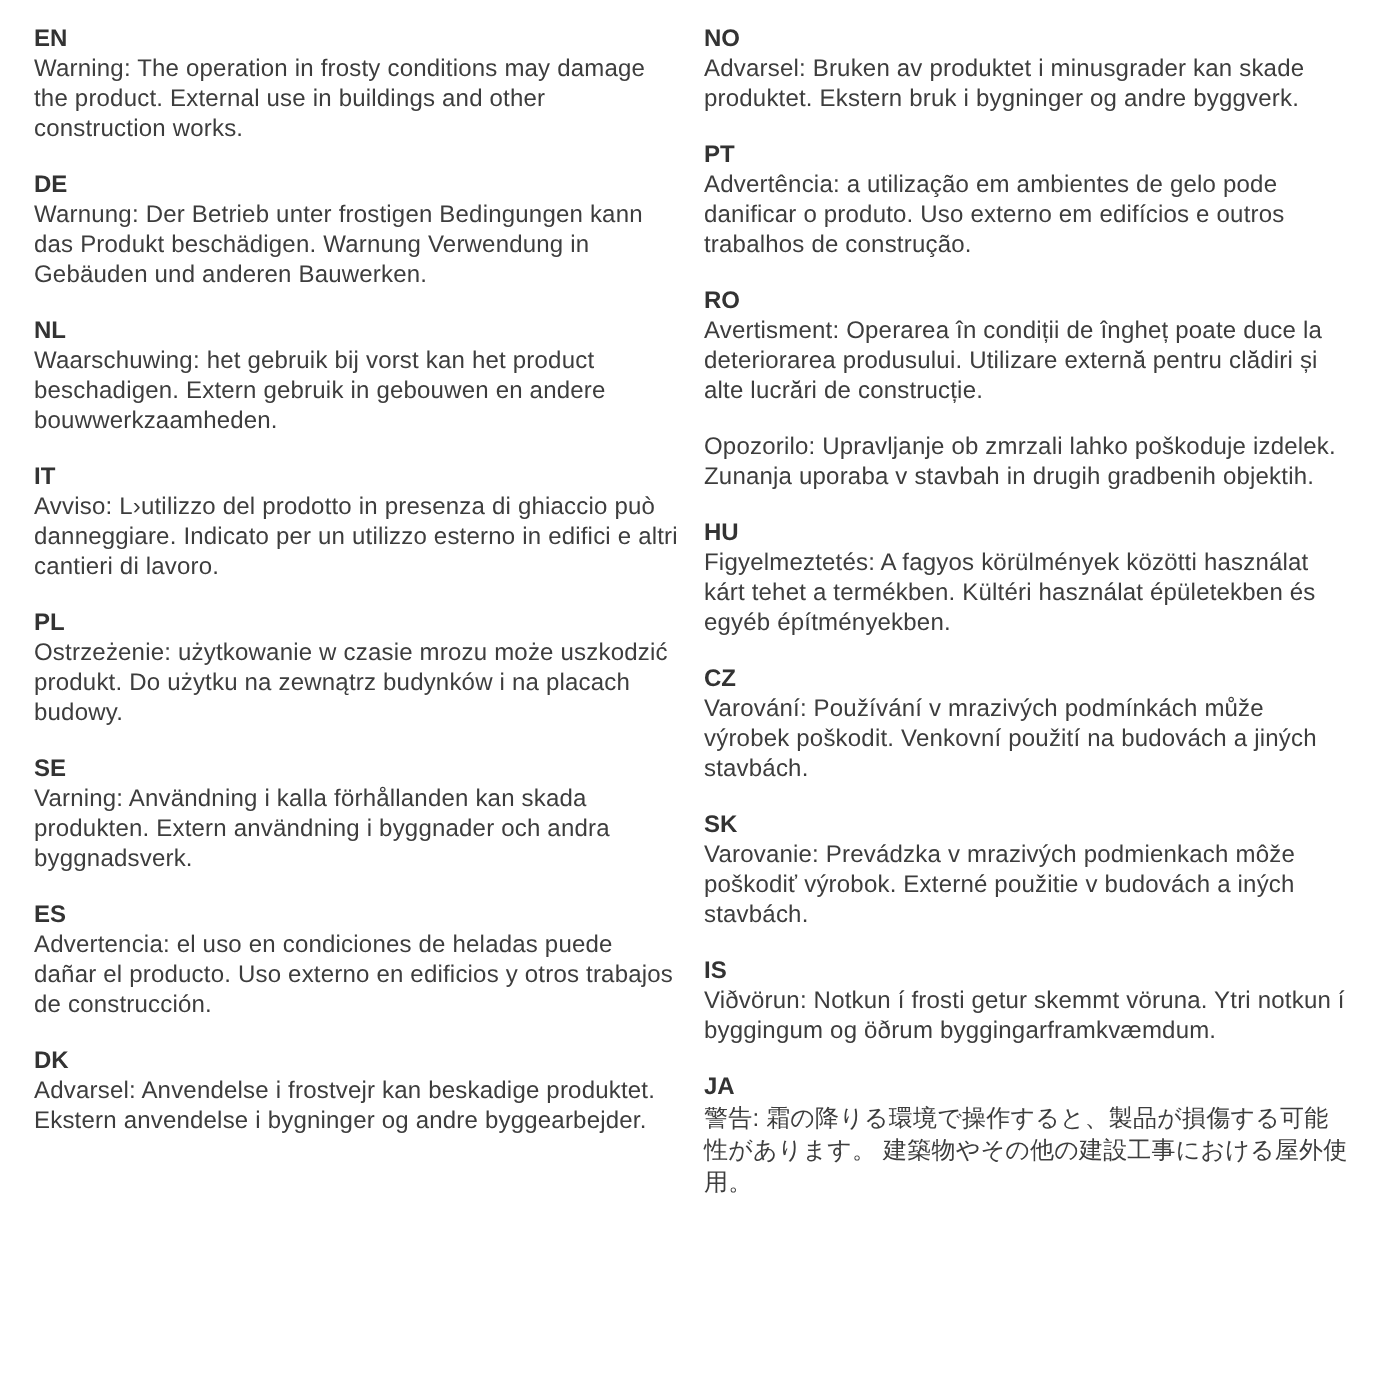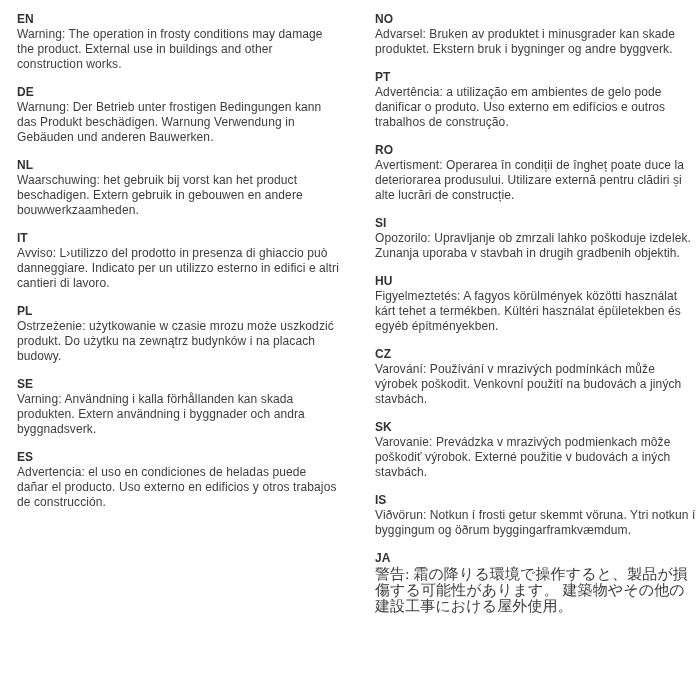--- a/index.html
+++ b/index.html
@@ -11,21 +11,21 @@
     width: 700px;
     height: 700px;
     font-family: "Liberation Sans", "DejaVu Sans", sans-serif;
     color: #3d3d3d;
     overflow: hidden;
   }
   .page {
     display: flex;
     box-sizing: border-box;
     padding: 12px 18px 0 17px;
-    gap: 35px;
+    gap: 12px;
   }
   .col {
     width: 323px;
     flex: 0 0 323px;
   }
   section.lang-block {
     margin: 0 0 13px 0;
   }
   .lang-code {
     margin: 0;
@@ -35,23 +35,22 @@
     color: #333333;
   }
   .lang-text {
     margin: 0;
     font-size: 12px;
     line-height: 15px;
     letter-spacing: 0.1px;
     color: #3d3d3d;
   }
   .lang-block.ja .lang-text {
-    font-size: 15px;
+    font-size: 12px;
     line-height: 16px;
-    font-family: Liberation Serif, serif;
   }
 </style>
 </head>
 <body>
 
 <div class="page">
 
   <div class="col">
     <section class="lang-block">
       <h3 class="lang-code">EN</h3>
@@ -74,37 +73,40 @@
       <p class="lang-text">Ostrzeżenie: użytkowanie w czasie mrozu może uszkodzić produkt. Do użytku na zewnątrz budynków i na placach budowy.</p>
     </section>
     <section class="lang-block">
       <h3 class="lang-code">SE</h3>
       <p class="lang-text">Varning: Användning i kalla förhållanden kan skada produkten. Extern användning i byggnader och andra byggnadsverk.</p>
     </section>
     <section class="lang-block">
       <h3 class="lang-code">ES</h3>
       <p class="lang-text">Advertencia: el uso en condiciones de heladas puede dañar el producto. Uso externo en edificios y otros trabajos de construcción.</p>
     </section>
+    <section class="lang-block">
+      <h3 class="lang-code">DK</h3>
+      <p class="lang-text">Advarsel: Anvendelse i frostvejr kan beskadige produktet. Ekstern anvendelse i bygninger og andre byggearbejder.</p>
+    </section>
   </div>
 
   <div class="col">
     <section class="lang-block">
       <h3 class="lang-code">NO</h3>
       <p class="lang-text">Advarsel: Bruken av produktet i minusgrader kan skade produktet. Ekstern bruk i bygninger og andre byggverk.</p>
     </section>
     <section class="lang-block">
       <h3 class="lang-code">PT</h3>
       <p class="lang-text">Advertência: a utilização em ambientes de gelo pode danificar o produto. Uso externo em edifícios e outros trabalhos de construção.</p>
     </section>
     <section class="lang-block">
       <h3 class="lang-code">RO</h3>
       <p class="lang-text">Avertisment: Operarea în condiții de îngheț poate duce la deteriorarea produsului. Utilizare externă pentru clădiri și alte lucrări de construcție.</p>
     </section>
     <section class="lang-block">
-      <h3 class="lang-code">SI</h3>
       <p class="lang-text">Opozorilo: Upravljanje ob zmrzali lahko poškoduje izdelek. Zunanja uporaba v stavbah in drugih gradbenih objektih.</p>
     </section>
     <section class="lang-block">
       <h3 class="lang-code">HU</h3>
       <p class="lang-text">Figyelmeztetés: A fagyos körülmények közötti használat kárt tehet a termékben. Kültéri használat épületekben és egyéb építményekben.</p>
     </section>
     <section class="lang-block">
       <h3 class="lang-code">CZ</h3>
       <p class="lang-text">Varování: Používání v mrazivých podmínkách může výrobek poškodit. Venkovní použití na budovách a jiných stavbách.</p>
     </section>

